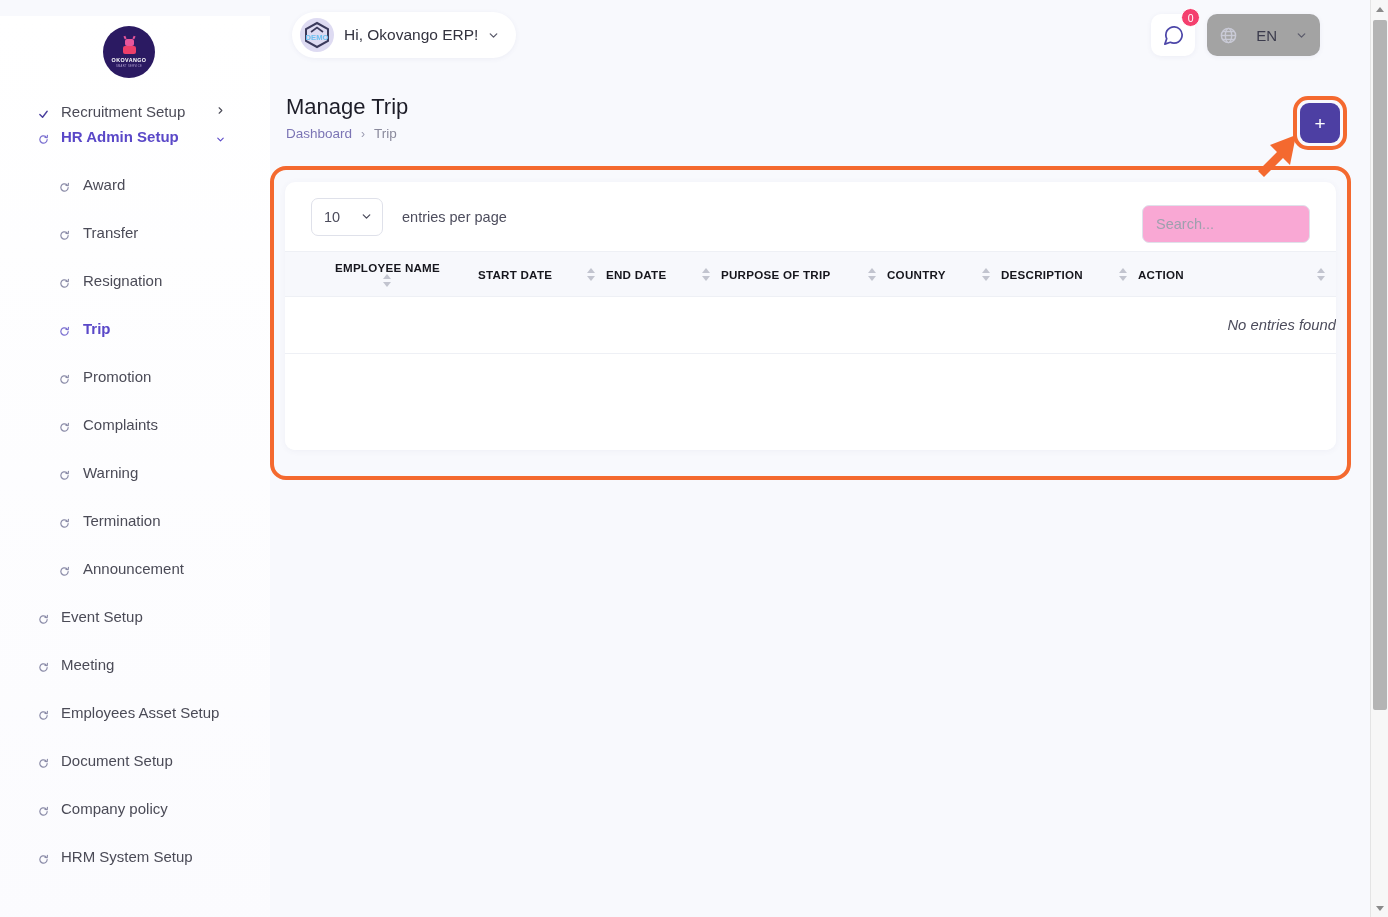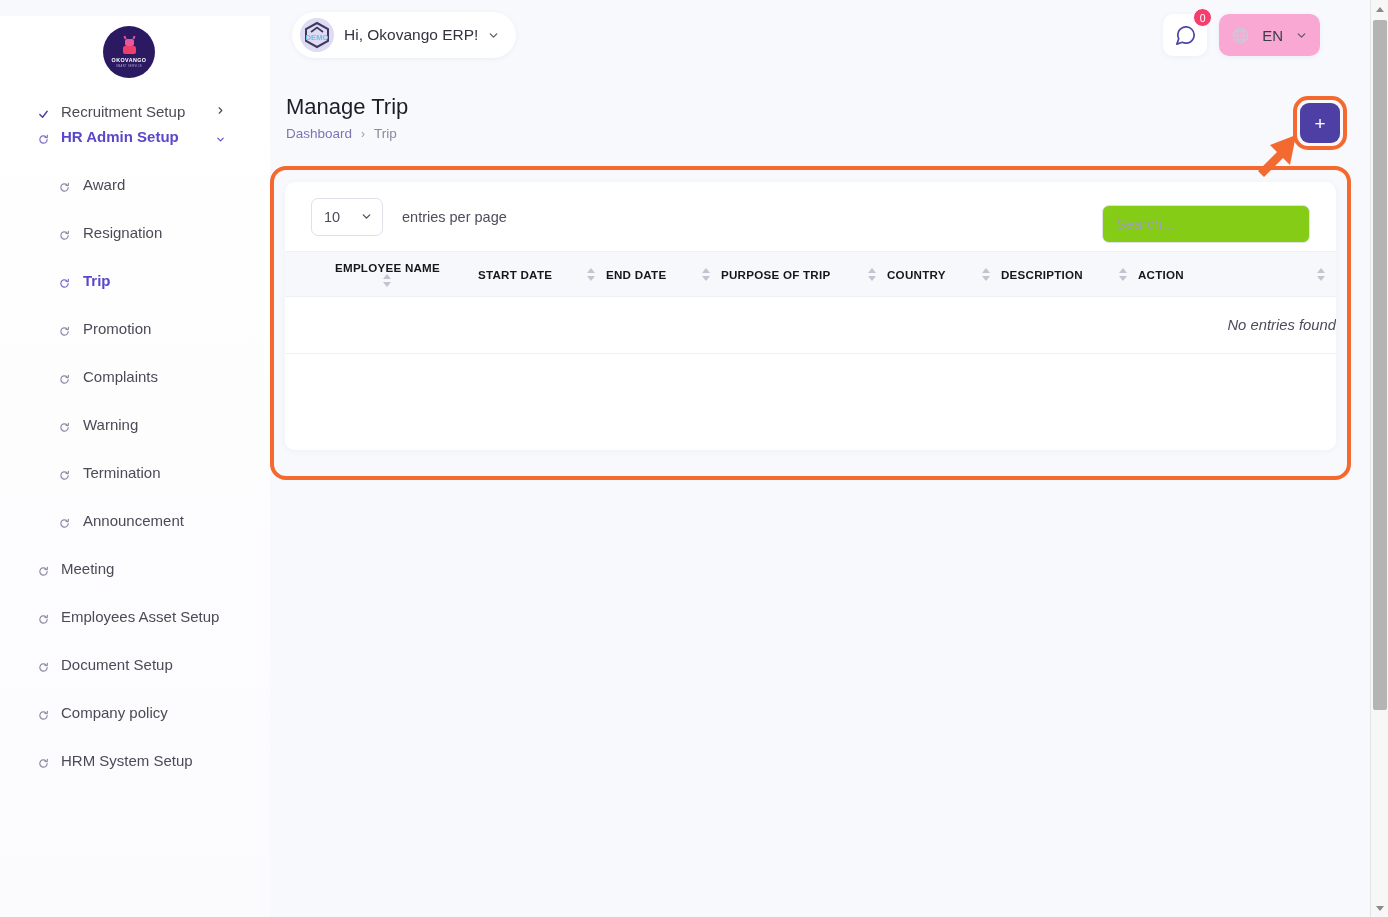--- a/index.html
+++ b/index.html
@@ -152,25 +152,25 @@
     border-radius: 10px;
     background: #f43f6e;
     color: #fff;
     font-size: 10.5px;
     display: flex; align-items: center; justify-content: center;
     padding: 0 4px;
     border: 1.5px solid #fff;
   }
   .lang-btn {
     height: 42px;
-    background: #f9a8d4;
+    background: #a3a3a3;
     border-radius: 10px;
     display: flex; align-items: center;
     padding: 0 12px;
-    gap: 12px;
+    gap: 18px;
     box-shadow: 0 1px 5px rgba(80,80,140,.07);
     cursor: pointer;
   }
   .lang-text { font-size: 15px; color: #3c3c4d; }
 
   
   .page-head { position: absolute; left: 286px; top: 94px; }
   .page-title {
     font-size: 22px;
     color: #1d1d28;
@@ -251,24 +251,24 @@
   }
   .len-value { font-size: 14.5px; color: #4c4c5c; }
   .len-caret { color: #4c4c5c; display: flex; }
   .len-label {
     margin-left: 19px;
     font-size: 14.5px;
     color: #4d4d5d;
   }
   .search-box {
     margin-left: auto;
-    width: 208px; height: 38px;
+    width: 168px; height: 38px;
     border: 1px solid #dfe1ea;
     border-radius: 7px;
-    background: #84cc16;
+    background: #f9a8d4;
     margin-top: 15px;
   }
   .search-box input {
     width: 100%; height: 100%;
     border: none; outline: none;
     background: transparent;
     padding: 0 13px;
     font-size: 14.5px;
     color: #4c4c5c;
     font-family: "Liberation Sans", sans-serif;
@@ -404,20 +404,28 @@
     <path d="M20.5 3.2 L20 8 L15.2 7.6" stroke-linejoin="round"></path>
   </svg></span>
           <span class="nav-label">Award</span>
         </div>
         <div class="nav-item child">
           <span class="nav-ico">
   <svg viewBox="0 0 24 24" fill="none" stroke="#8b8ca8" stroke-width="2.6" stroke-linecap="round">
     <path d="M20 12a8 8 0 1 1-3.2-6.4"></path>
     <path d="M20.5 3.2 L20 8 L15.2 7.6" stroke-linejoin="round"></path>
   </svg></span>
+          <span class="nav-label">Transfer</span>
+        </div>
+        <div class="nav-item child">
+          <span class="nav-ico">
+  <svg viewBox="0 0 24 24" fill="none" stroke="#8b8ca8" stroke-width="2.6" stroke-linecap="round">
+    <path d="M20 12a8 8 0 1 1-3.2-6.4"></path>
+    <path d="M20.5 3.2 L20 8 L15.2 7.6" stroke-linejoin="round"></path>
+  </svg></span>
           <span class="nav-label">Resignation</span>
         </div>
         <div class="nav-item child active">
           <span class="nav-ico">
   <svg viewBox="0 0 24 24" fill="none" stroke="#7a6fd0" stroke-width="2.6" stroke-linecap="round">
     <path d="M20 12a8 8 0 1 1-3.2-6.4"></path>
     <path d="M20.5 3.2 L20 8 L15.2 7.6" stroke-linejoin="round"></path>
   </svg></span>
           <span class="nav-label">Trip</span>
         </div>
@@ -453,20 +461,28 @@
   </svg></span>
           <span class="nav-label">Termination</span>
         </div>
         <div class="nav-item child">
           <span class="nav-ico">
   <svg viewBox="0 0 24 24" fill="none" stroke="#8b8ca8" stroke-width="2.6" stroke-linecap="round">
     <path d="M20 12a8 8 0 1 1-3.2-6.4"></path>
     <path d="M20.5 3.2 L20 8 L15.2 7.6" stroke-linejoin="round"></path>
   </svg></span>
           <span class="nav-label">Announcement</span>
+        </div>
+        <div class="nav-item">
+          <span class="nav-ico">
+  <svg viewBox="0 0 24 24" fill="none" stroke="#8b8ca8" stroke-width="2.6" stroke-linecap="round">
+    <path d="M20 12a8 8 0 1 1-3.2-6.4"></path>
+    <path d="M20.5 3.2 L20 8 L15.2 7.6" stroke-linejoin="round"></path>
+  </svg></span>
+          <span class="nav-label">Event Setup</span>
         </div>
         <div class="nav-item">
           <span class="nav-ico">
   <svg viewBox="0 0 24 24" fill="none" stroke="#8b8ca8" stroke-width="2.6" stroke-linecap="round">
     <path d="M20 12a8 8 0 1 1-3.2-6.4"></path>
     <path d="M20.5 3.2 L20 8 L15.2 7.6" stroke-linejoin="round"></path>
   </svg></span>
           <span class="nav-label">Meeting</span>
         </div>
         <div class="nav-item">

